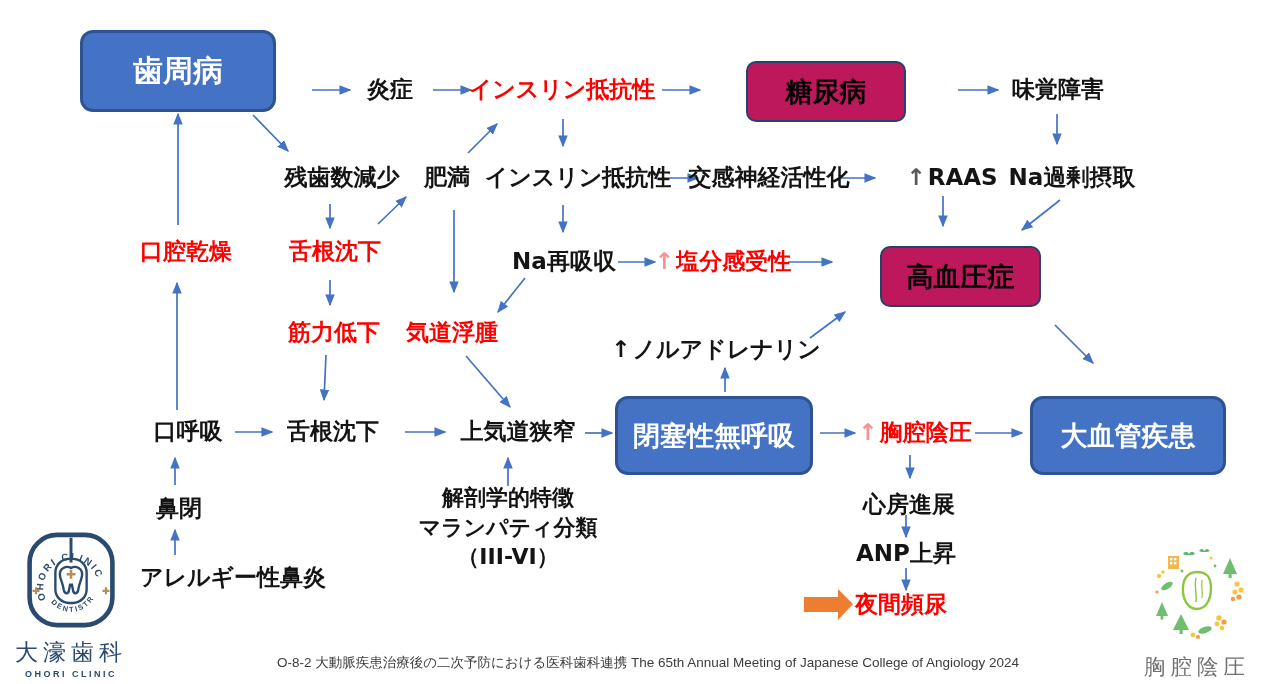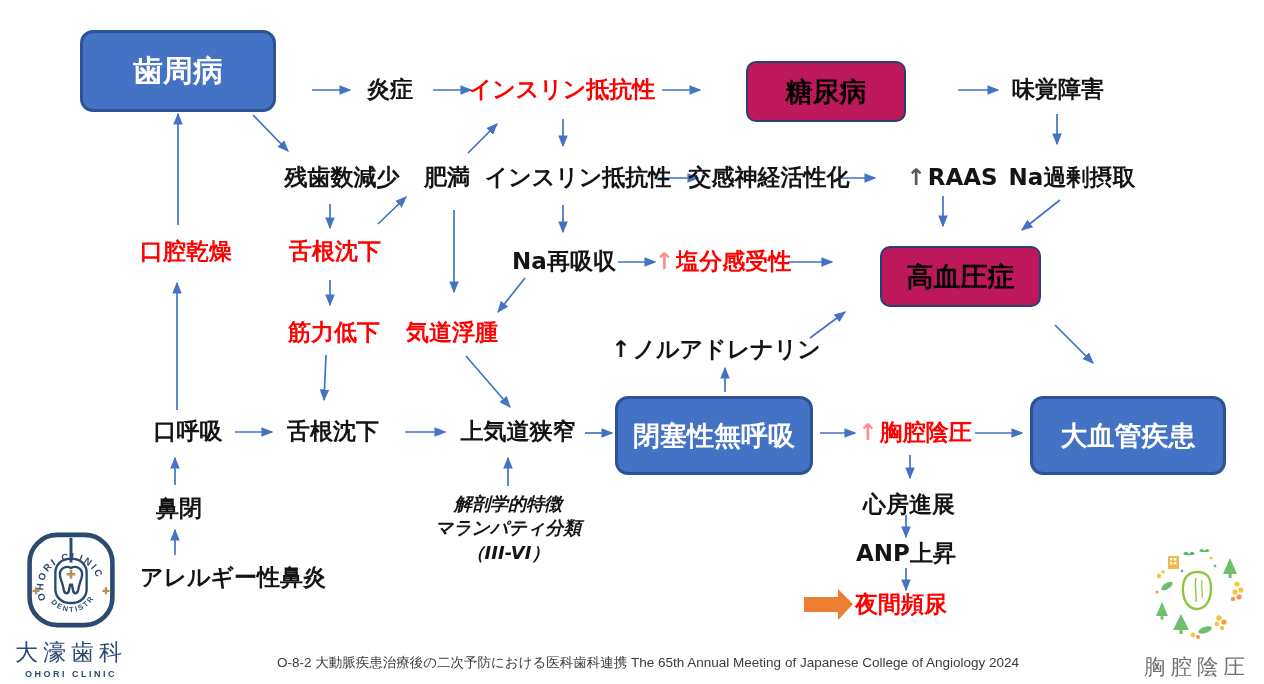--- a/index.html
+++ b/index.html
@@ -115,21 +115,21 @@
       <div class="node label-red" style="left: 334px; top: 333px;">筋力低下</div>
       <div class="node label-red" style="left: 452px; top: 333px;">気道浮腫</div>
       <div class="node label" style="left: 716px; top: 350px;"><span class="prefix" style="color: rgb(20, 20, 20);">↑</span>ノルアドレナリン</div>
       <div class="node label" style="left: 188px; top: 432px;">口呼吸</div>
       <div class="node label" style="left: 333px; top: 432px;">舌根沈下</div>
       <div class="node label" style="left: 518px; top: 432px;">上気道狭窄</div>
       <div class="node box-primary box" style="left: 615px; top: 396px; width: 192px; height: 73px; font-size: 27px;">閉塞性無呼吸</div>
       <div class="node label-red" style="left: 915px; top: 433px;"><span class="prefix" style="color: rgb(255, 143, 143);">↑</span>胸腔陰圧</div>
       <div class="node box-primary box" style="left: 1030px; top: 396px; width: 190px; height: 73px; font-size: 27px;">大血管疾患</div>
       <div class="node label" style="left: 179px; top: 509px;">鼻閉</div>
-      <div class="node label" style="left: 508px; top: 528px; font-size: 18px; font-style: italic;">解剖学的特徴<br>マランパティ分類<br>（III-VI）</div>
+      <div class="node label" style="left: 508px; top: 528px; font-size: 22px;">解剖学的特徴<br>マランパティ分類<br>（III-VI）</div>
       <div class="node label" style="left: 909px; top: 505px;">心房進展</div>
       <div class="node label" style="left: 906px; top: 554px;">ANP上昇</div>
       <div class="node label" style="left: 233px; top: 578px;">アレルギー性鼻炎</div>
       <div class="node label-red" style="left: 901px; top: 605px;">夜間頻尿</div>
     </div>
 
   <div class="logo-left">
     <svg width="92" height="98" viewBox="0 0 100 106">
       <rect x="5" y="4" width="90" height="98" rx="30" ry="30" fill="none" stroke="#2B4A70" stroke-width="5"></rect>
       <path id="arcTop" d="M 24 76 A 30 30 0 1 1 76 76" fill="none"></path>

